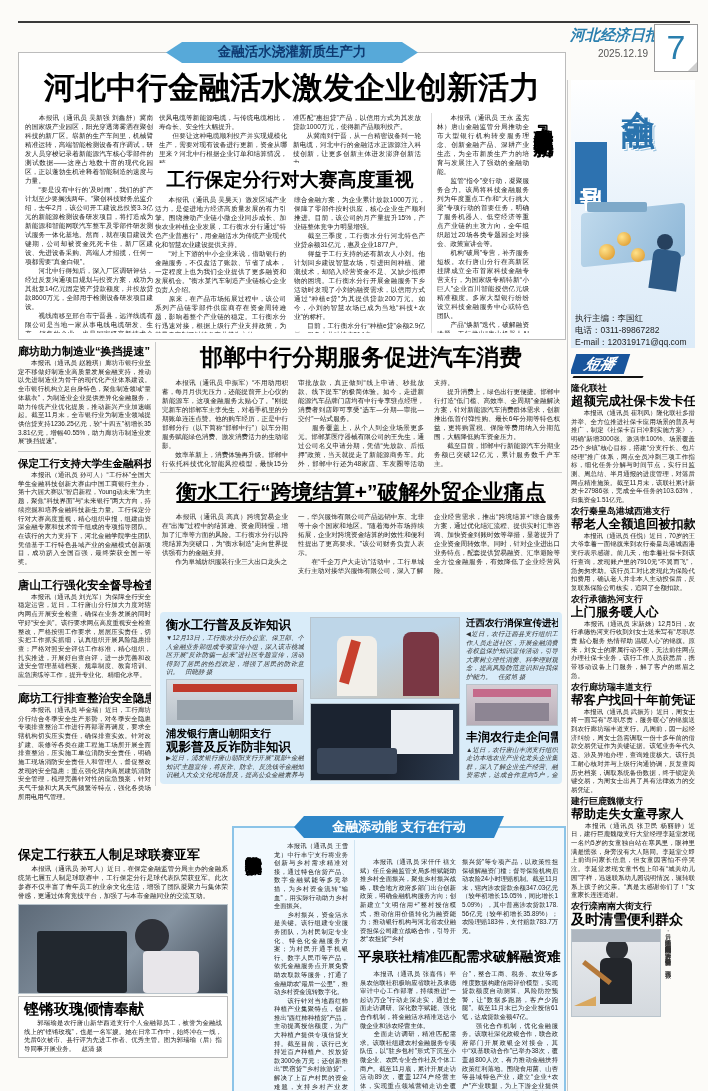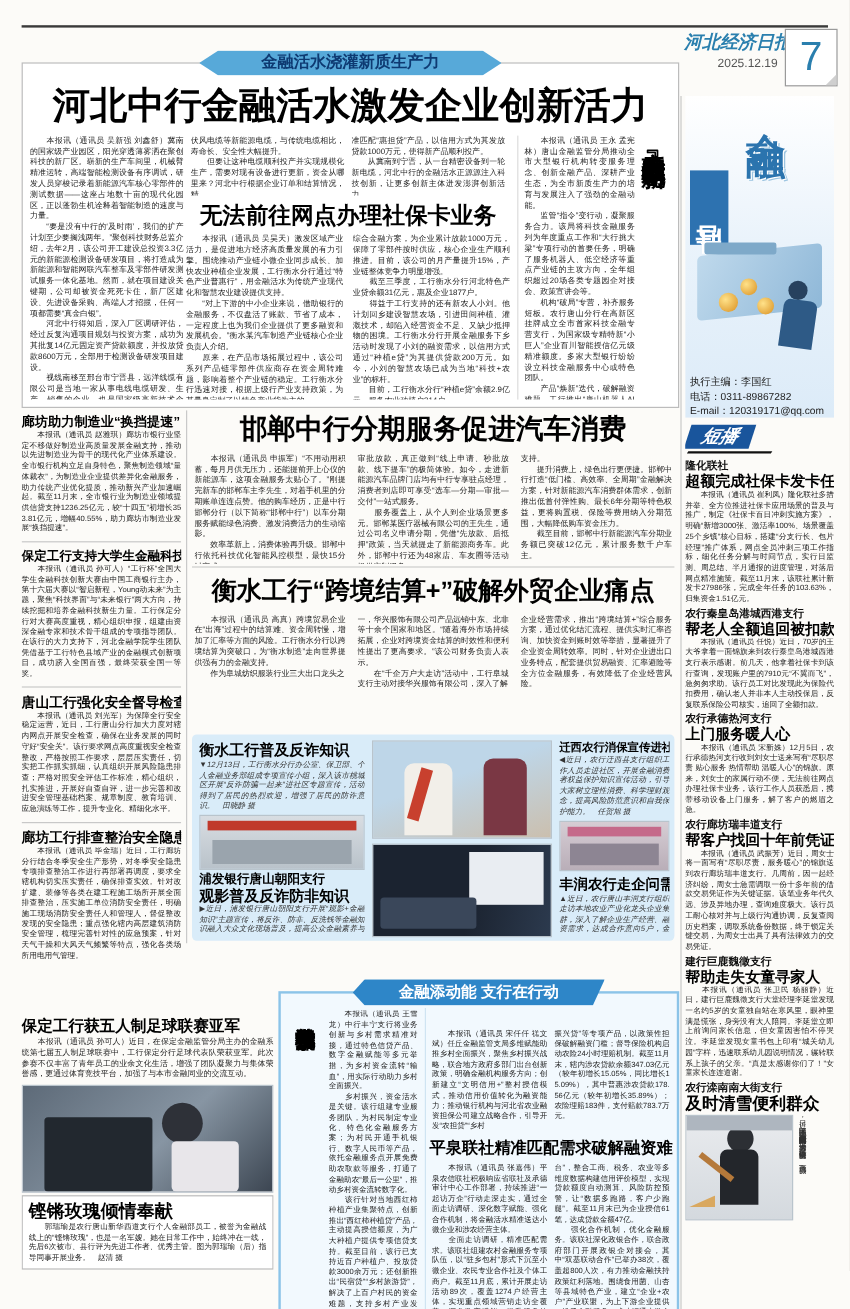--- a/index.html
+++ b/index.html
@@ -46,21 +46,21 @@
     <div class="abs bt jt" style="left:6px;top:60px;width:128px;height:220px;">　　本报讯（通讯员 吴新强 刘鑫舒）冀南的国家级产业园区，阳光穿透薄雾洒在聚创科技的新厂区。崭新的生产车间里，机械臂精准运转，高端智能检测设备有序调试，研发人员穿梭记录着新能源汽车核心零部件的测试数据——这座占地数十亩的现代化园区，正以蓬勃生机诠释着智能制造的速度与力量。
 　　“要是没有中行的‘及时雨’，我们的扩产计划至少要搁浅两年。”聚创科技财务总监介绍，去年2月，该公司开工建设总投资3.3亿元的新能源检测设备研发项目，将打造成为新能源和智能网联汽车整车及零部件研发测试服务一体化基地。然而，就在项目建设关键期，公司却被资金死死卡住，新厂区建设、先进设备采购、高端人才招揽，任何一项都需要“真金白银”。
 　　河北中行得知后，深入厂区调研评估，经过反复沟通项目规划与投资方案，成功为其批复14亿元固定资产贷款额度，并投放贷款8600万元，全部用于检测设备研发项目建设。
 　　视线南移至邢台市宁晋县，远洋线缆有限公司是当地一家从事电线电缆研发、生产、销售的企业，也是国家级高新技术企业、省级专精特新中小企业。其研发的光</div>
     <div class="abs bt jt" style="left:140px;top:60px;width:128px;height:50px;">伏风电缆等新能源电缆，与传统电缆相比，寿命长、安全性大幅提升。
 　　但要让这种电缆顺利投产并实现规模化生产，需要对现有设备进行更新，资金从哪里来？河北中行根据企业订单和结算情况，精</div>
     <div class="abs bt jt" style="left:274px;top:60px;width:128px;height:50px;">准匹配“惠担贷”产品，以信用方式为其发放贷款1000万元，使得新产品顺利投产。
 　　从冀南到宁晋，从一台精密设备到一轮新电缆，河北中行的金融活水正源源注入科技创新，让更多创新主体迸发澎湃创新活力。</div>
 
     <div class="abs" style="left:136px;top:114px;width:270px;height:166px;">
-      <div class="h900" style="font-size:19px;text-align:center;white-space:nowrap;">无法前往网点办理社保卡业务</div>
+      <div class="h900" style="font-size:19px;text-align:center;white-space:nowrap;">工行保定分行对大赛高度重视</div>
       <div class="abs bt jt" style="left:0;top:28px;width:131px;height:138px;">　　本报讯（通讯员 吴昊天）激发区域产业活力，是促进地方经济高质量发展的有力引擎。围绕推动产业链小微企业同步成长、加快农业种植企业发展，工行衡水分行通过“特色产业普惠行”，用金融活水为传统产业现代化和智慧农业建设提供支持。
 　　“对上下游的中小企业来说，借助银行的金融服务，不仅盘活了账款、节省了成本，一定程度上也为我们企业提供了更多融资和发展机会。”衡水某汽车制造产业链核心企业负责人介绍。
 　　原来，在产品市场拓展过程中，该公司系列产品链零部件供应商存在资金周转难题，影响着整个产业链的稳定。工行衡水分行迅速对接，根据上级行产业支持政策，为其量身定制了以特色产业贷为主的</div>
       <div class="abs bt jt" style="left:139px;top:28px;width:131px;height:138px;">综合金融方案，为企业累计放款1000万元，保障了零部件按时供应，核心企业生产顺利推进。目前，该公司的月产量提升15%，产业链整体竞争力明显增强。
 　　截至三季度，工行衡水分行河北特色产业贷余额31亿元，惠及企业1877户。
 　　得益于工行支持的还有新农人小刘。他计划回乡建设智慧农场，引进田间种植、灌溉技术，却陷入经营资金不足、又缺少抵押物的困境。工行衡水分行开展金融服务下乡活动时发现了小刘的融资需求，以信用方式通过“种植e贷”为其提供贷款200万元。如今，小刘的智慧农场已成为当地“科技+农业”的标杆。
 　　目前，工行衡水分行“种植e贷”余额2.9亿元，服务农业种植户314户。</div>
     </div>
 
     <div class="abs bt jt" style="left:412px;top:60px;width:92px;height:220px;border-left:1px solid #ddd;padding-left:5px;">　　本报讯（通讯员 王永 孟宪林）唐山金融监管分局推动全市大型银行机构转变服务理念、创新金融产品、深耕产业生态，为全市新质生产力的培育与发展注入了强劲的金融动能。
@@ -107,21 +107,21 @@
     <div class="abs bt jt" style="left:2px;top:36px;width:126px;height:92px;">　　本报讯（通讯员 申振军）“不用动用积蓄，每月月供无压力，还能提前开上心仪的新能源车，这项金融服务太贴心了。”刚提完新车的邯郸车主李先生，对着手机里的分期账单连连点赞。他的购车经历，正是中行邯郸分行（以下简称“邯郸中行”）以车分期服务赋能绿色消费、激发消费活力的生动缩影。
 　　效率革新上，消费体验再升级。邯郸中行依托科技优化智能风控模型，最快15分钟完成</div>
     <div class="abs bt jt" style="left:138px;top:36px;width:126px;height:92px;">审批放款，真正做到“线上申请、秒批放款、线下提车”的极简体验。如今，走进新能源汽车品牌门店均有中行专享驻点经理，消费者到店即可享受“选车—分期—审批—交付”一站式服务。
 　　服务覆盖上，从个人到企业场景更多元。邯郸某医疗器械有限公司的王先生，通过公司名义申请分期，凭借“先放款、后抵押”政策，当天就提走了新能源商务车。此外，邯郸中行还为48家店、车友圈等活动提供定制服务</div>
     <div class="abs bt jt" style="left:274px;top:36px;width:126px;height:92px;">支持。
 　　提升消费上，绿色出行更便捷。邯郸中行打造“低门槛、高效率、全周期”金融解决方案，针对新能源汽车消费群体需求，创新推出低首付弹性购、最长6年分期等特色权益，更将购置税、保险等费用纳入分期范围，大幅降低购车资金压力。
 　　截至目前，邯郸中行新能源汽车分期业务额已突破12亿元，累计服务数千户车主。</div>
   </div>
 
   <div class="abs" style="left:160px;top:478px;width:402px;height:130px;">
-    <div class="h900" style="font-size:21px;text-align:center;white-space:nowrap;">衡水工行“跨境结算+”破解外贸企业痛点</div>
+    <div class="h900" style="font-size:21px;text-align:center;white-space:nowrap;text-decoration:underline;">衡水工行“跨境结算+”破解外贸企业痛点</div>
     <div class="abs bt jt" style="left:2px;top:34px;width:126px;height:94px;">　　本报讯（通讯员 高真）跨境贸易企业在“出海”过程中的结算难、资金周转慢，增加了汇率等方面的风险。工行衡水分行以跨境结算为突破口，为“衡水制造”走向世界提供强有力的金融支持。
 　　作为阜城纺织服装行业三大出口龙头之</div>
     <div class="abs bt jt" style="left:138px;top:34px;width:126px;height:94px;">一，华兴服饰有限公司产品远销中东、北非等十余个国家和地区。“随着海外市场持续拓展，企业对跨境资金结算的时效性和便利性提出了更高要求。”该公司财务负责人表示。
 　　在“千企万户大走访”活动中，工行阜城支行主动对接华兴服饰有限公司，深入了解</div>
     <div class="abs bt jt" style="left:274px;top:34px;width:126px;height:94px;">企业经营需求，推出“跨境结算+”综合服务方案，通过优化结汇流程、提供实时汇率咨询、加快资金到账时效等举措，显著提升了企业资金周转效率。同时，针对企业进出口业务特点，配套提供贸易融资、汇率避险等全方位金融服务，有效降低了企业经营风险。</div>
   </div>
 
   <div class="abs" style="left:160px;top:612px;width:402px;height:172px;background:#d9ecf9;border-radius:4px;">
 
     <div class="abs" style="left:6px;top:5px;width:138px;height:162px;overflow:hidden;">

